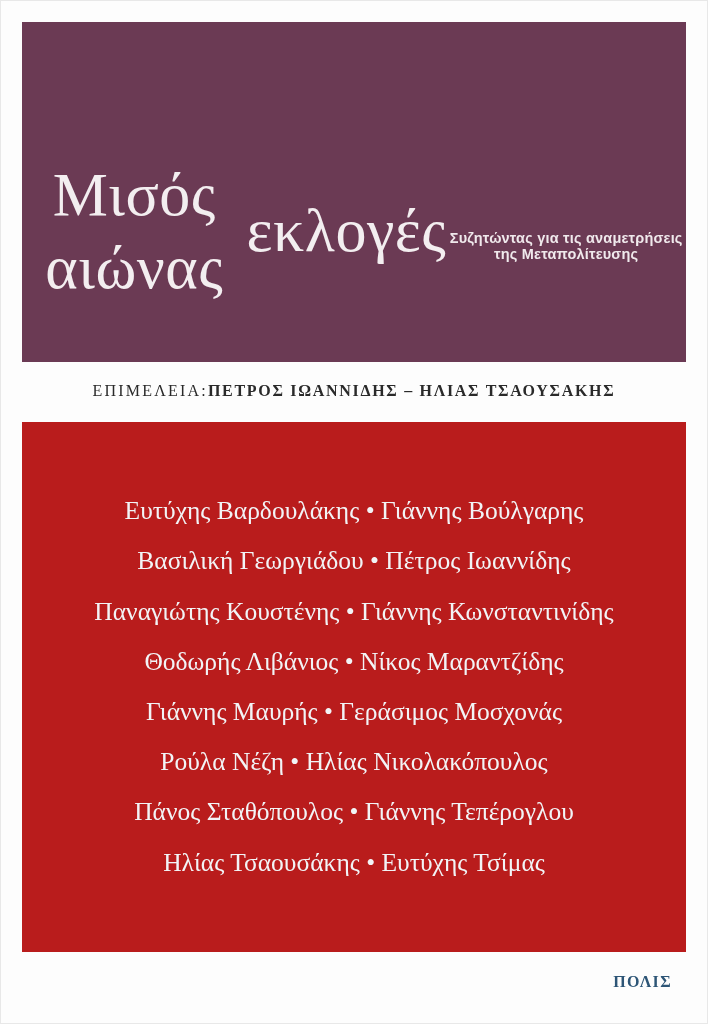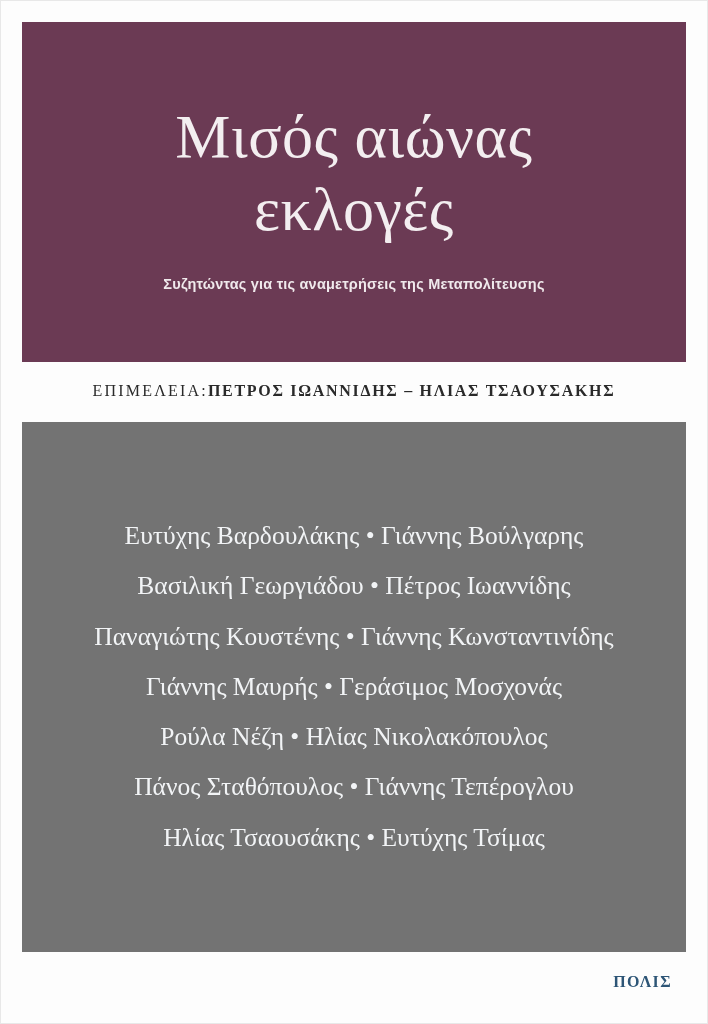--- a/index.html
+++ b/index.html
@@ -31,21 +31,21 @@
     box-shadow: inset 0 0 0 1px #e8e8e8;
   }
   .title-panel {
     position: absolute;
     left: 22px;
     top: 22px;
     width: 664px;
     height: 340px;
     background: #6b3a54;
     display: flex;
-    flex-direction: column;
+    flex-direction: row;
     align-items: center;
     justify-content: flex-start;
     box-sizing: border-box;
     padding-top: 78px;
   }
   .title-line {
     color: #f3eef0;
     font-family: "Liberation Serif", serif;
     font-size: 62px;
     line-height: 1.18;
@@ -79,21 +79,21 @@
   .editors .editors-names {
     font-weight: bold;
     letter-spacing: 1.7px;
   }
   .authors-panel {
     position: absolute;
     left: 22px;
     top: 422px;
     width: 664px;
     height: 530px;
-    background: #737373;
+    background: #b91c1c;
     box-sizing: border-box;
     display: flex;
     flex-direction: column;
     align-items: center;
     justify-content: center;
     padding: 18px 20px;
   }
   .author-line {
     color: #f2f4f6;
     font-family: "Liberation Serif", serif;
@@ -126,20 +126,21 @@
   </div>
 
   <div class="editors">
     <span class="editors-label">ΕΠΙΜΕΛΕΙΑ:</span><span class="editors-names">ΠΕΤΡΟΣ ΙΩΑΝΝΙΔΗΣ – ΗΛΙΑΣ ΤΣΑΟΥΣΑΚΗΣ</span>
   </div>
 
   <div class="authors-panel">
     <div class="author-line">Ευτύχης Βαρδουλάκης • Γιάννης Βούλγαρης</div>
     <div class="author-line">Βασιλική Γεωργιάδου • Πέτρος Ιωαννίδης</div>
     <div class="author-line">Παναγιώτης Κουστένης • Γιάννης Κωνσταντινίδης</div>
+    <div class="author-line">Θοδωρής Λιβάνιος • Νίκος Μαραντζίδης</div>
     <div class="author-line">Γιάννης Μαυρής • Γεράσιμος Μοσχονάς</div>
     <div class="author-line">Ρούλα Νέζη • Ηλίας Νικολακόπουλος</div>
     <div class="author-line">Πάνος Σταθόπουλος • Γιάννης Τεπέρογλου</div>
     <div class="author-line">Ηλίας Τσαουσάκης • Ευτύχης Τσίμας</div>
   </div>
 
   <div class="publisher">ΠΟΛΙΣ</div>
 </div>
 
 </body></html>

